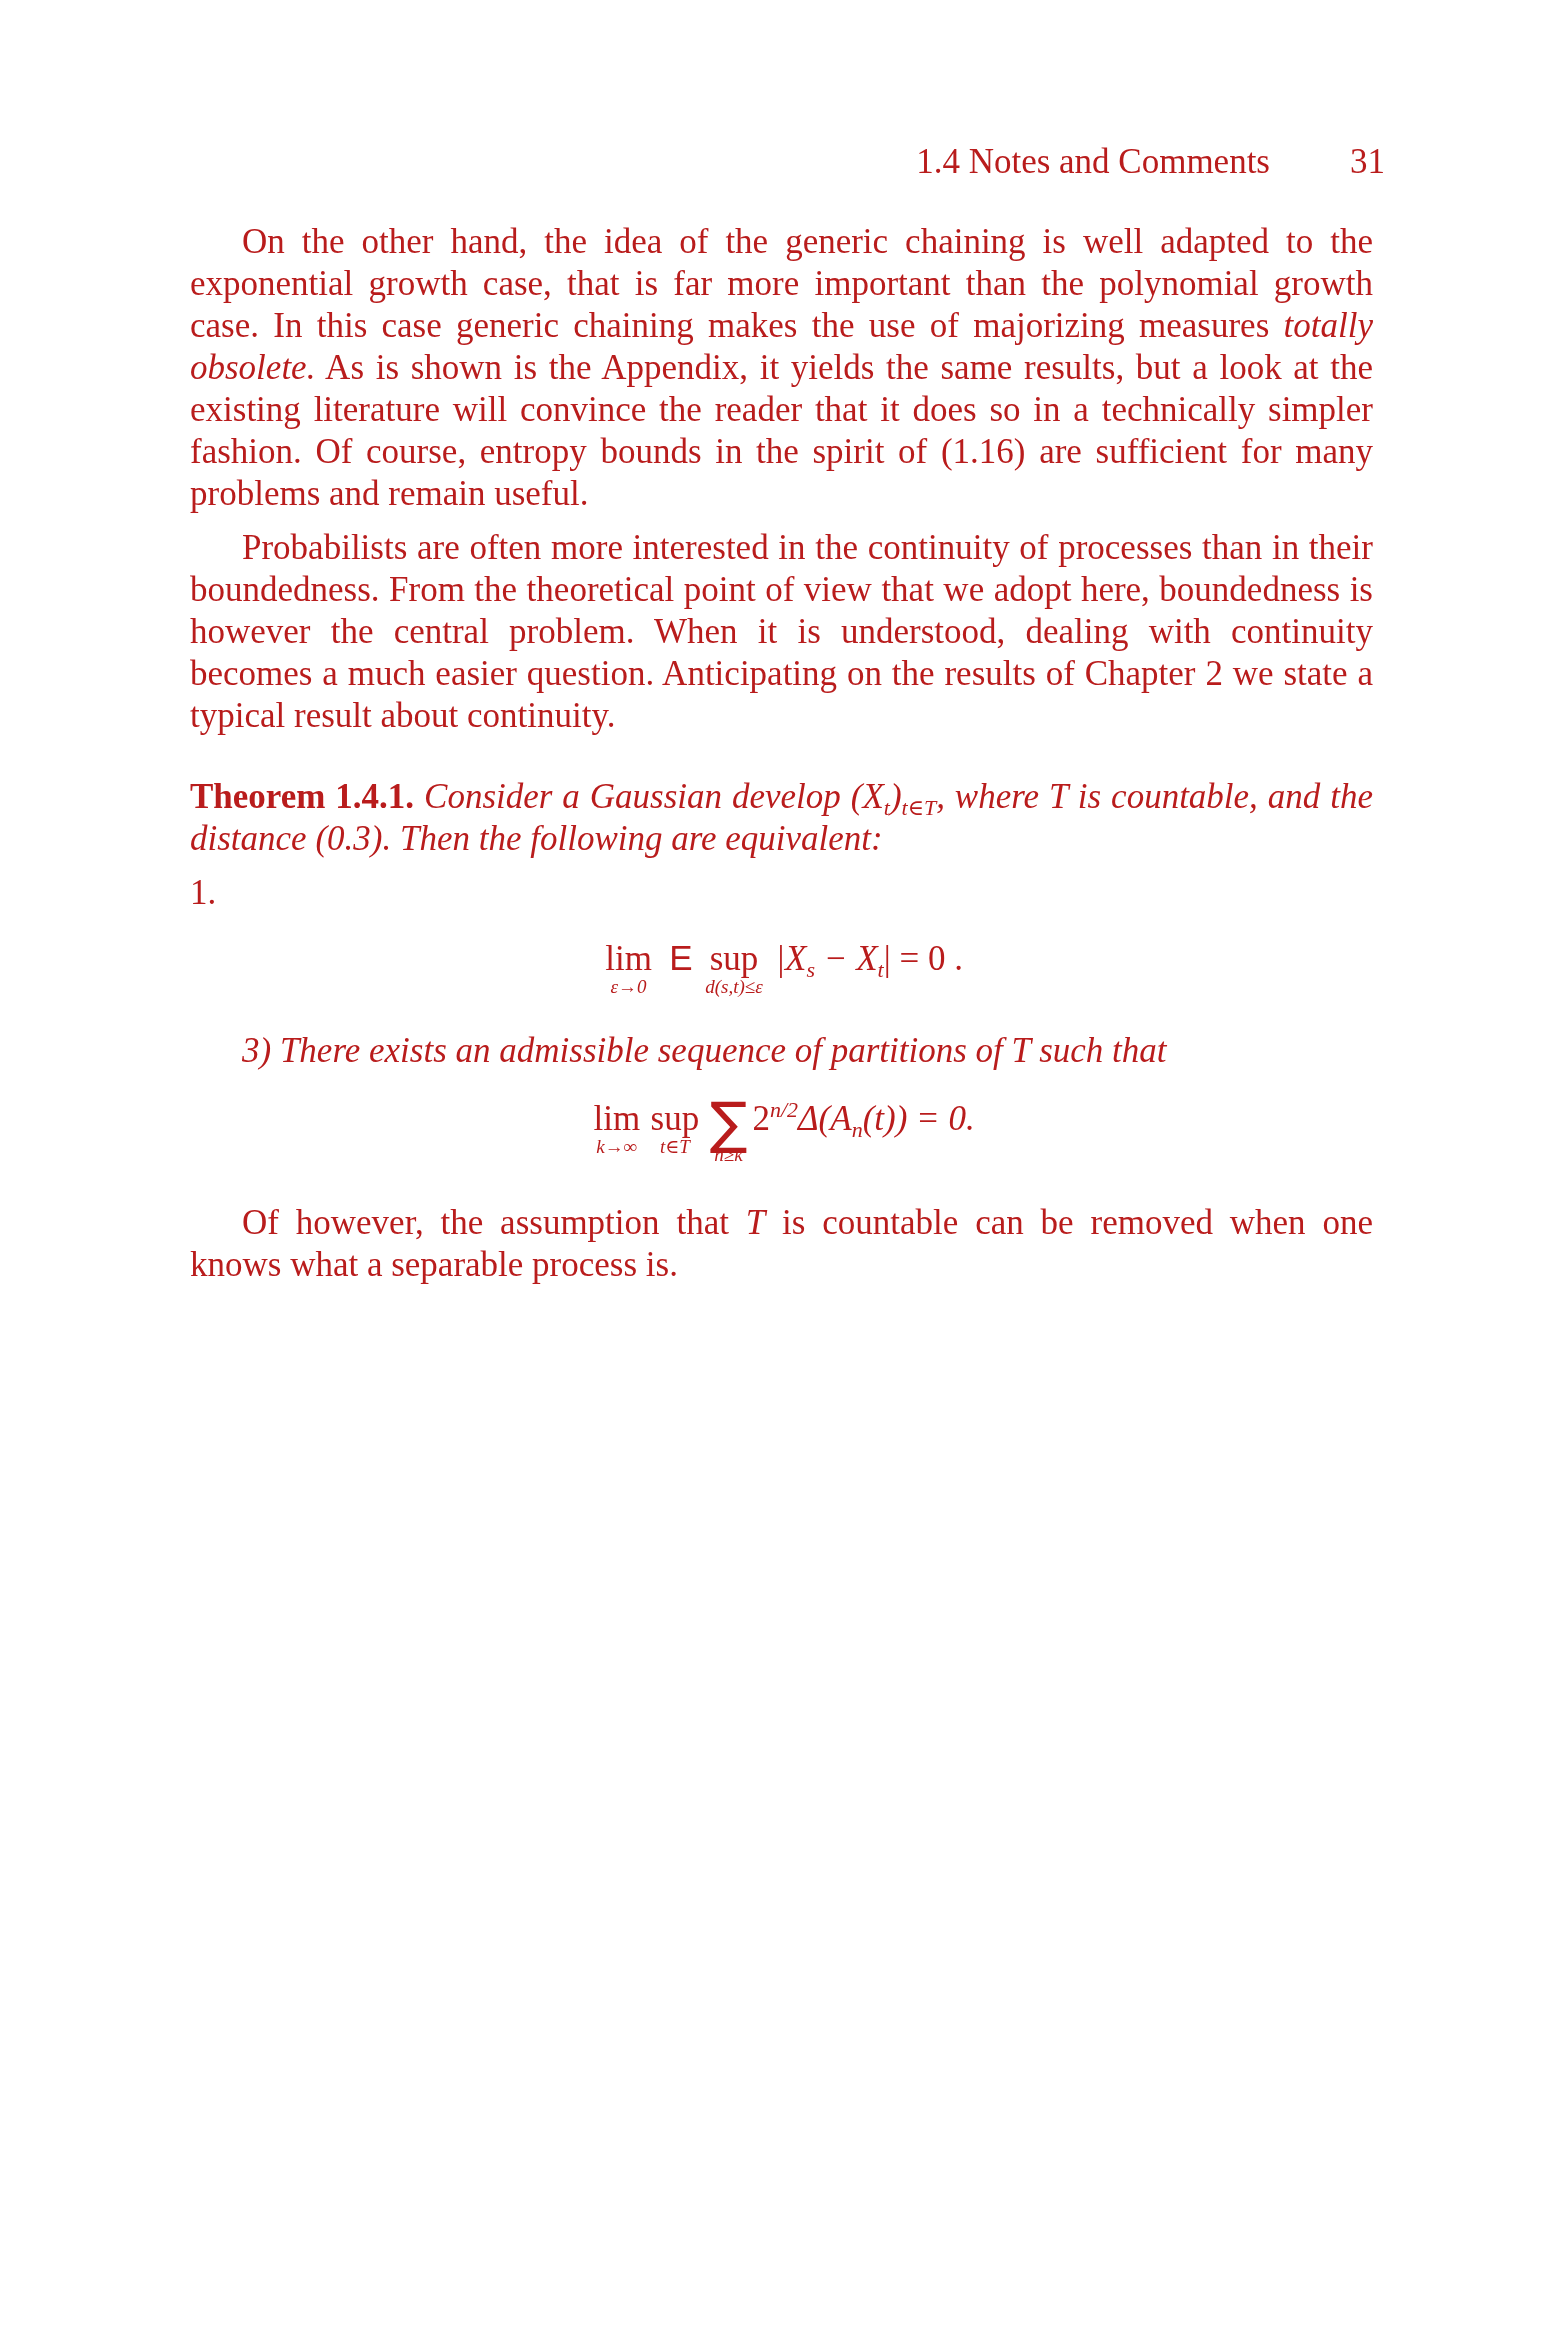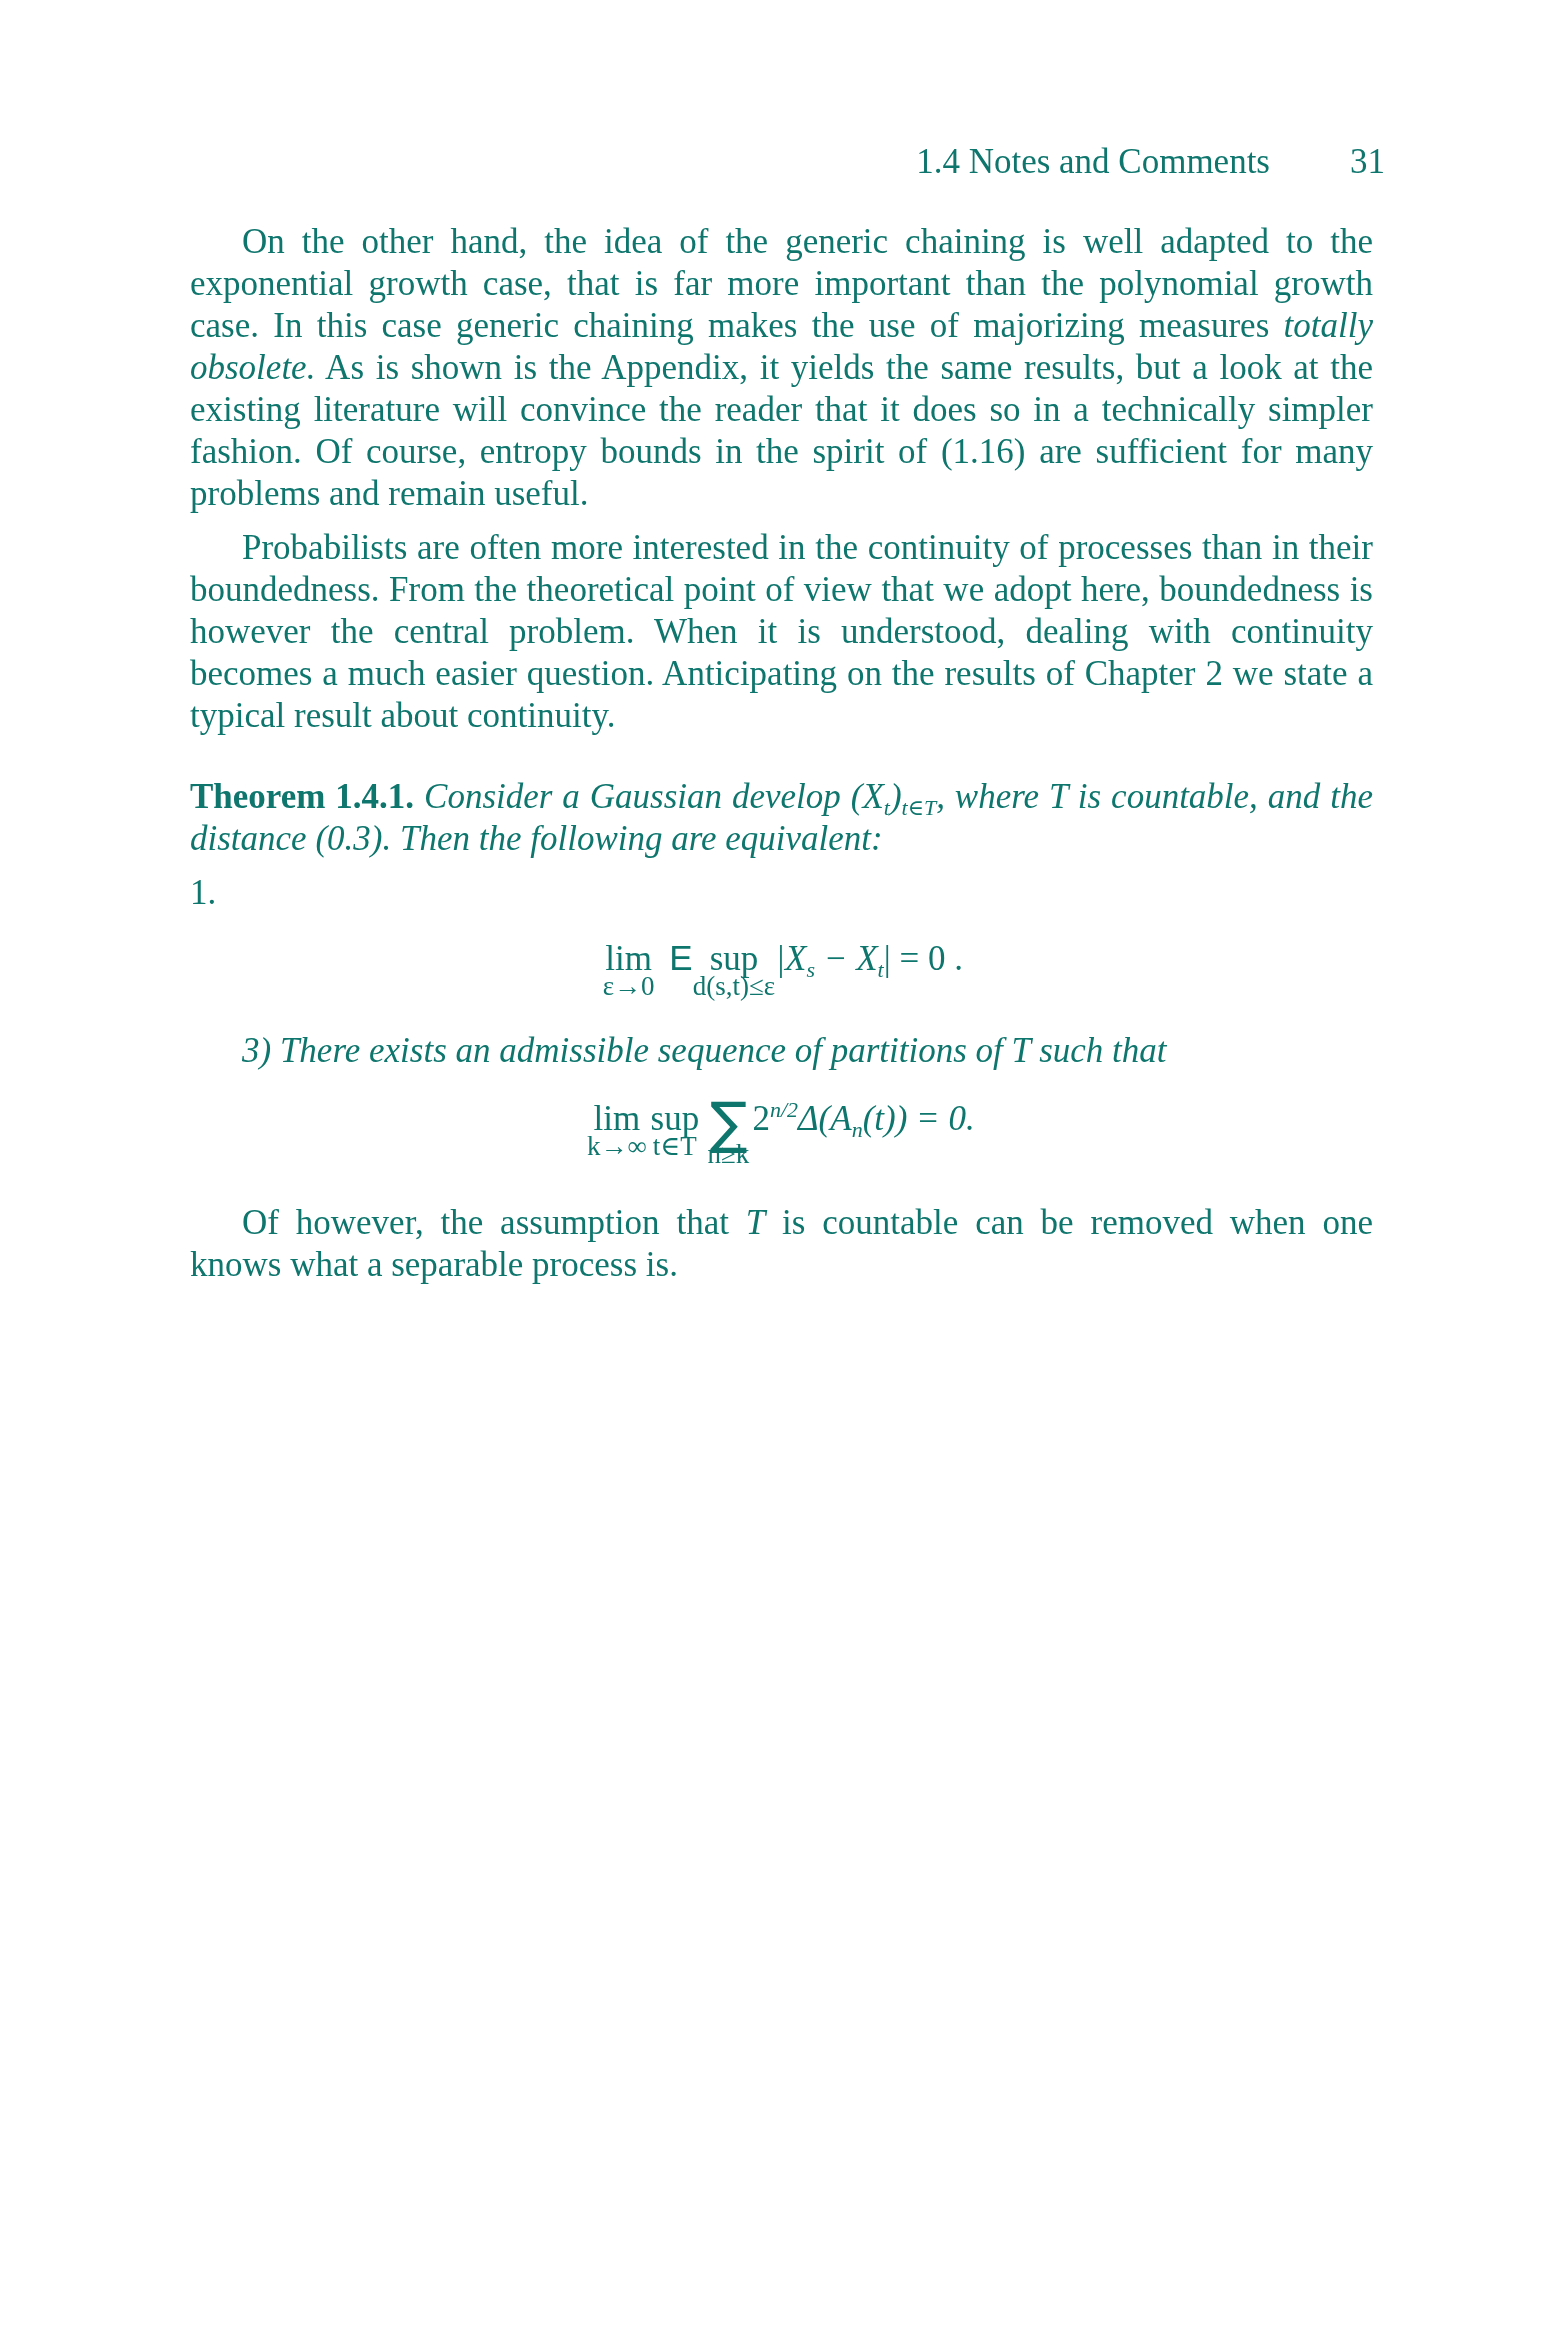--- a/index.html
+++ b/index.html
@@ -1,20 +1,20 @@
 <!DOCTYPE html>
 <html style="font-size:14px"><head>
 <meta charset="utf-8">
 <style>
   html,body{margin:0;padding:0;background:#ffffff;}
   .sheet{
     position:relative;
     width:1561px;height:2342px;
     background:#ffffff;
-    color:#0f766e;
+    color:#b91c1c;
     font-family:"Liberation Serif","DejaVu Serif",serif;
     font-size:35px;
     line-height:42px;
     overflow:hidden;
   }
   .content{
     position:absolute;
     left:178px;top:141px;
     width:1207px;
   }
@@ -47,22 +47,23 @@
   .mop{
     position:relative;
     display:inline-block;
     margin:0 5.2px;
   }
   .mop .lim{
     position:absolute;
     top:88%;
     left:50%;
     transform:translateX(-50%);
-    font-size:27px;
+    font-size:19px;
     line-height:23.4px;
+    font-style:italic;
     white-space:nowrap;
   }
   .mop.sumop .lim{top:108%;text-align:right;}
   .bigop{
     font-family:"DejaVu Sans",sans-serif;
     font-size:56px;
     line-height:0;
     vertical-align:-12px;
   }
   .sans{font-family:"Liberation Sans","DejaVu Sans",sans-serif;font-style:normal;}

